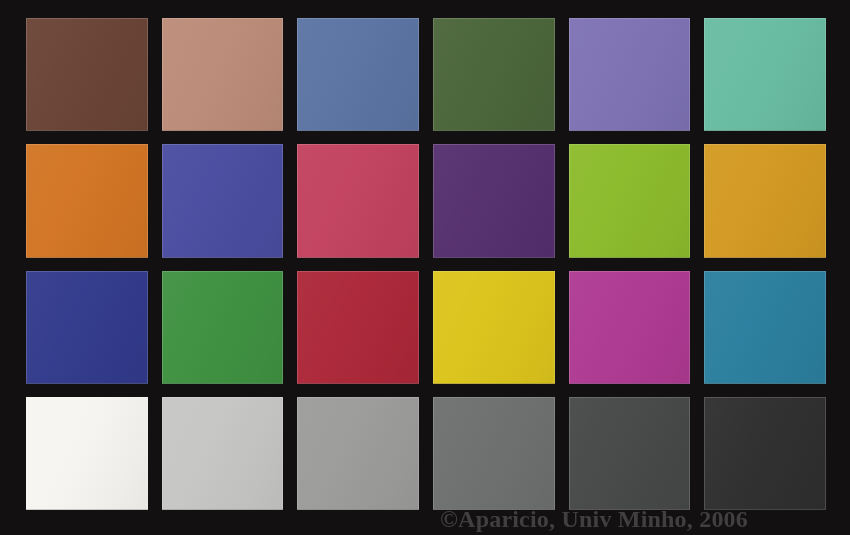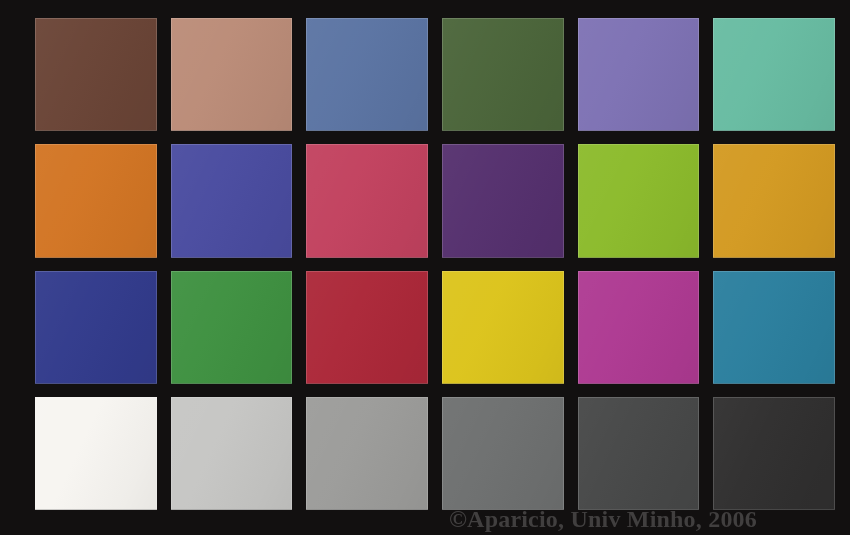--- a/index.html
+++ b/index.html
@@ -14,21 +14,20 @@
     overflow: hidden;
     font-family: "Liberation Serif", serif;
   }
 
   #chart-root {
     position: relative;
     width: 770px;
     height: 535px;
     background: #121010;
     box-sizing: border-box;
-    margin-left: 9px;
   }
 
   #patch-grid {
     position: absolute;
     left: 26px;
     top: 18px;
     width: 800px;
     height: 492px;
     display: grid;
     grid-template-columns: repeat(6, 1fr);

